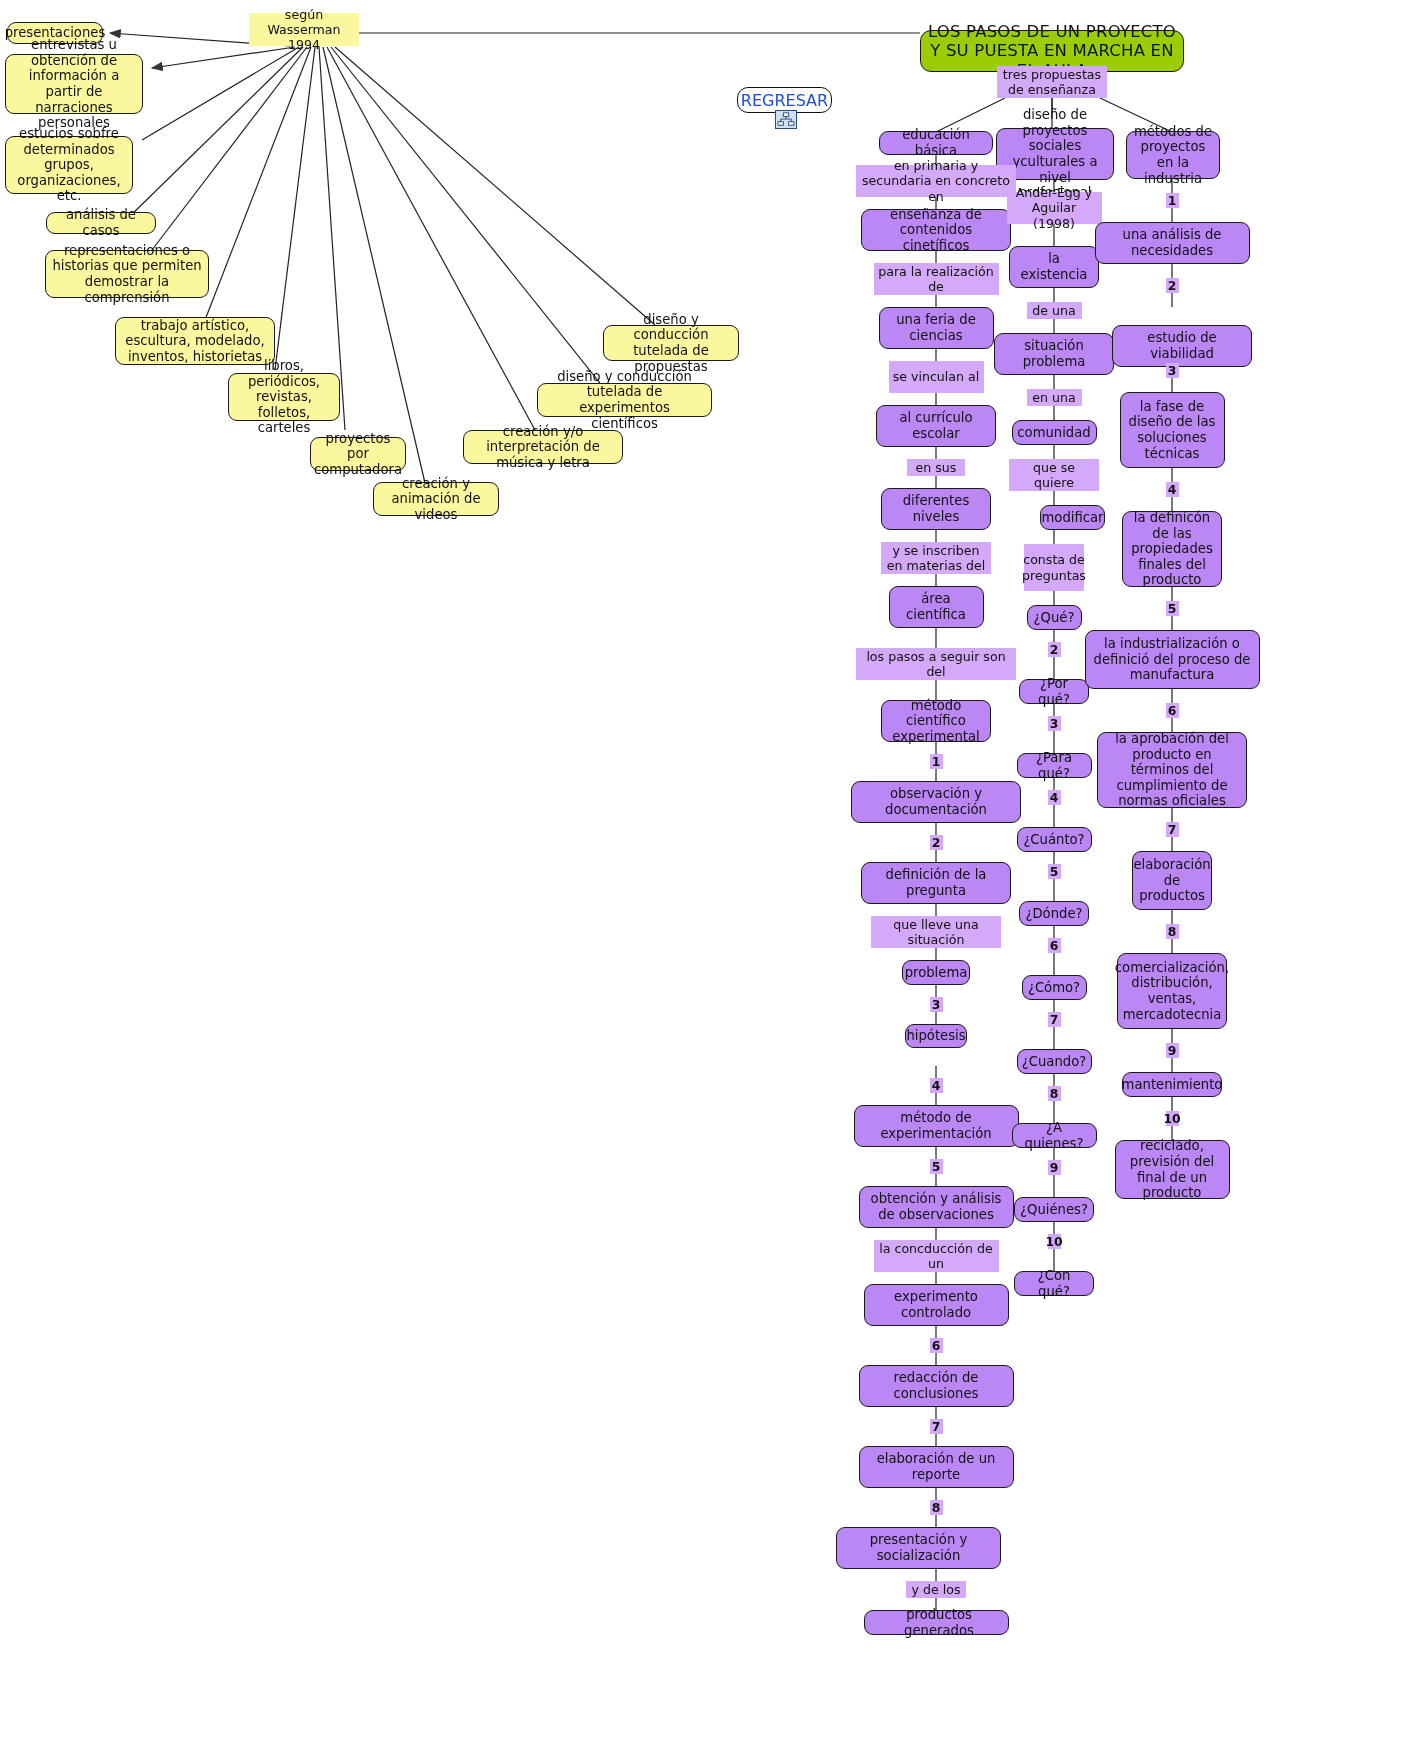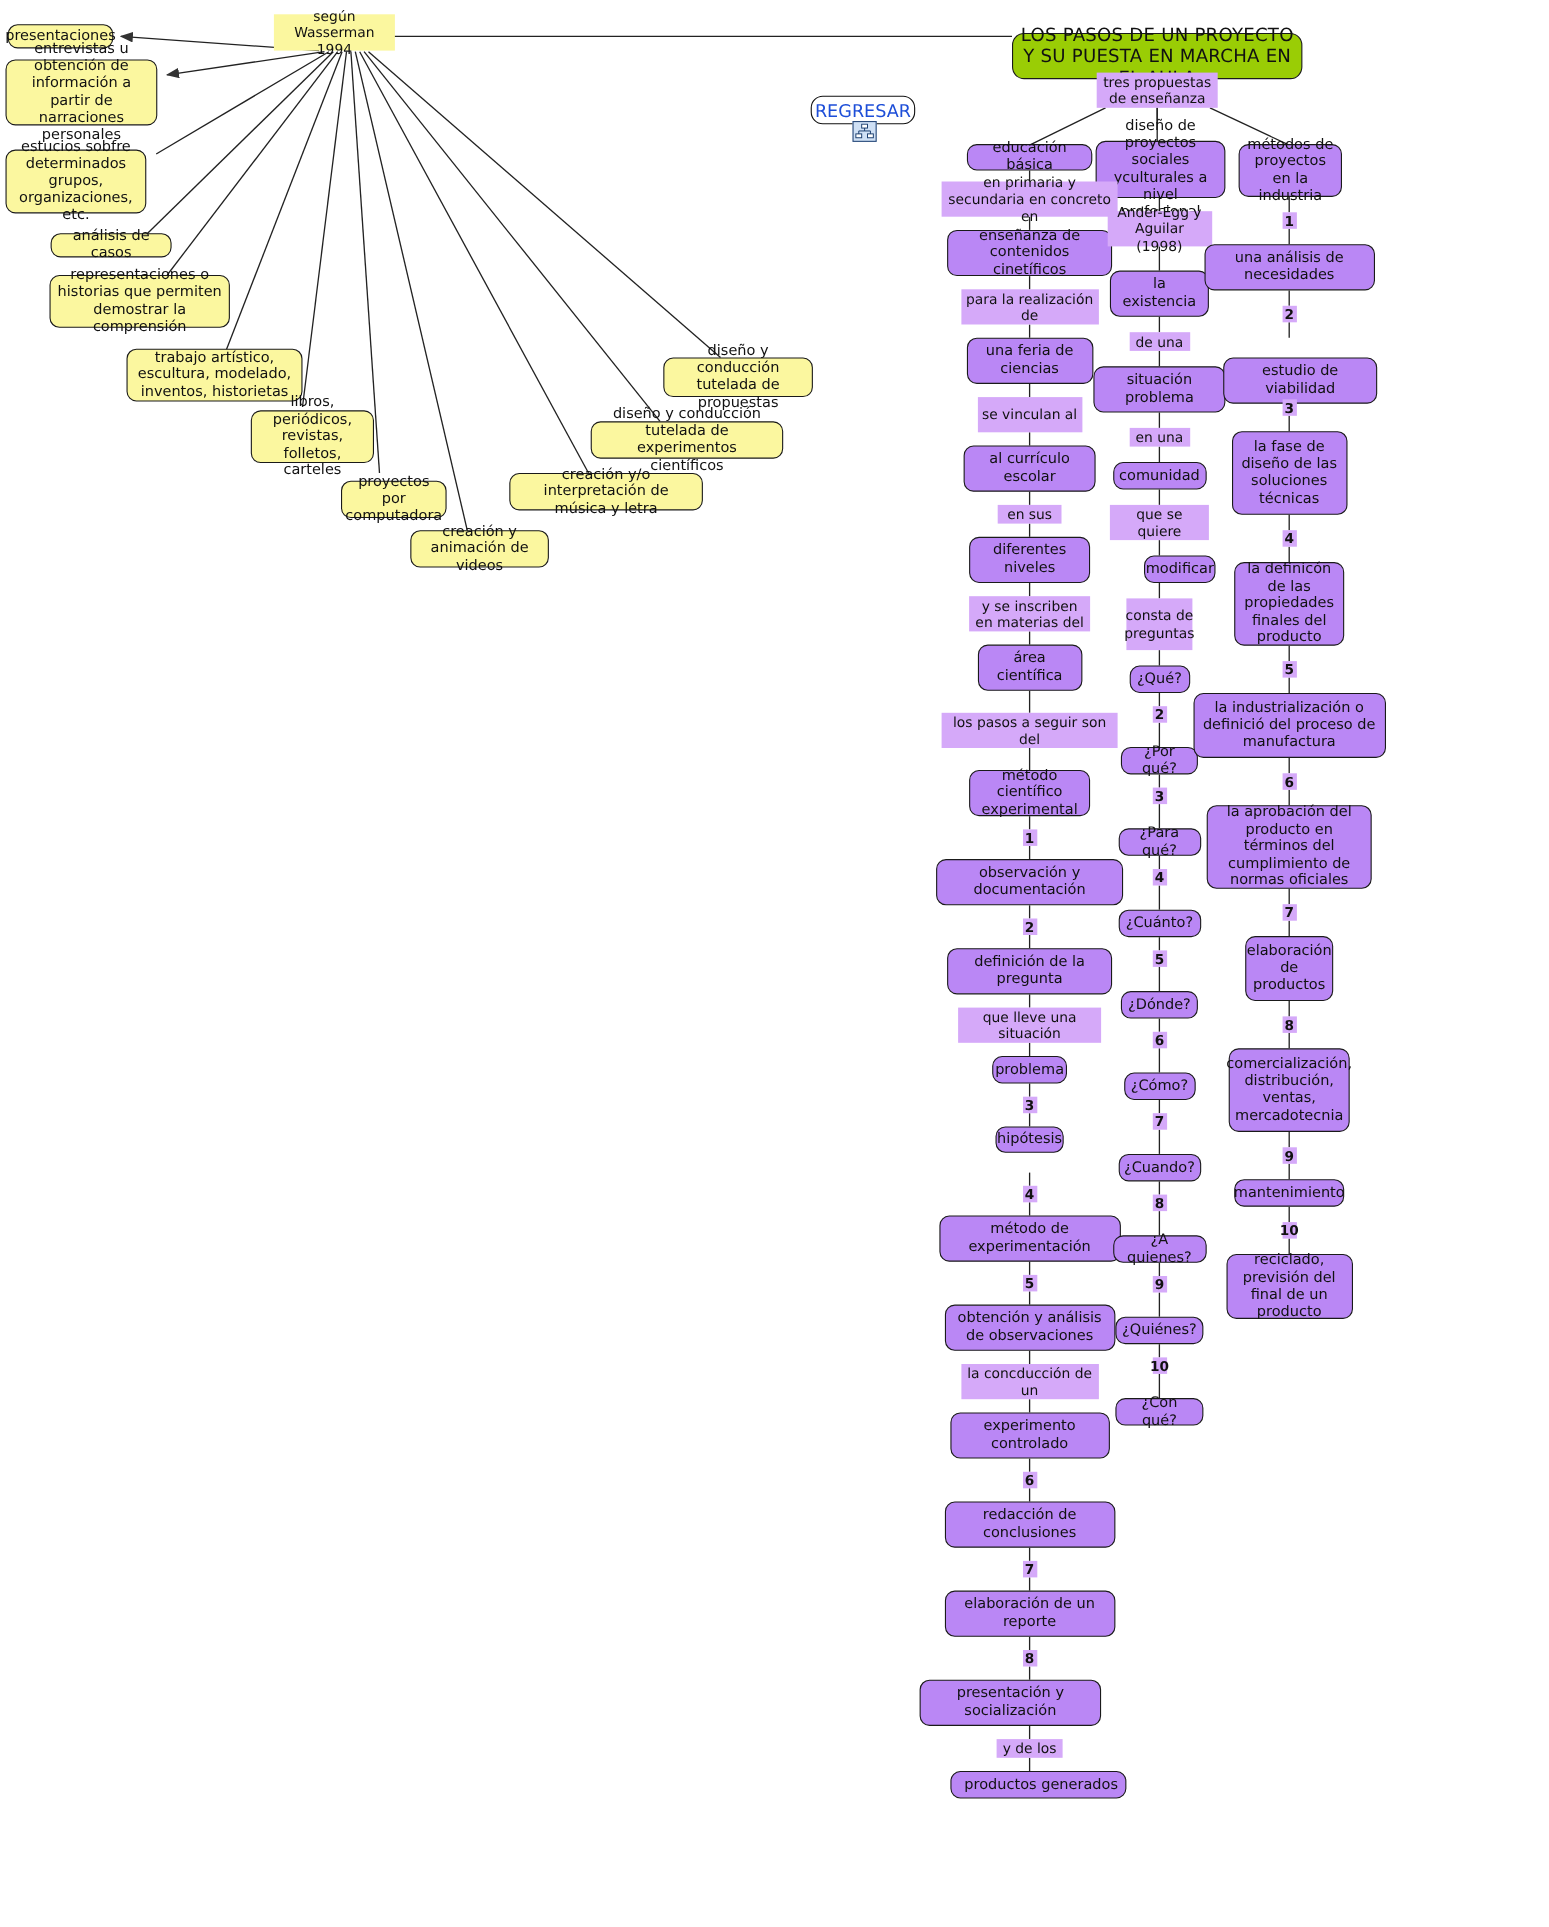--- a/index.html
+++ b/index.html
@@ -159,21 +159,21 @@
 
   <div class="node yellow" style="left:7px;top:22px;width:96px;height:22px;">presentaciones</div>
   <div class="node yellow" style="left:5px;top:54px;width:138px;height:60px;">entrevistas u obtención de información a partir de narraciones personales</div>
   <div class="node yellow" style="left:5px;top:136px;width:128px;height:58px;">estucios sobfre determinados grupos, organizaciones, etc.</div>
   <div class="node yellow" style="left:46px;top:212px;width:110px;height:22px;">análisis de casos</div>
   <div class="node yellow" style="left:45px;top:250px;width:164px;height:48px;">representaciones o historias que permiten demostrar la comprensión</div>
   <div class="node yellow" style="left:115px;top:317px;width:160px;height:48px;">trabajo artístico, escultura, modelado, inventos, historietas</div>
   <div class="node yellow" style="left:228px;top:373px;width:112px;height:48px;">libros, periódicos, revistas, folletos, carteles</div>
   <div class="node yellow" style="left:310px;top:437px;width:96px;height:34px;">proyectos por computadora</div>
   <div class="node yellow" style="left:373px;top:482px;width:126px;height:34px;">creación y animación de videos</div>
-  <div class="node yellow" style="left:463px;top:430px;width:176px;height:34px;">creación y/o interpretación de música y letra</div>
+  <div class="node yellow" style="left:463px;top:430px;width:160px;height:34px;">creación y/o interpretación de música y letra</div>
   <div class="node yellow" style="left:537px;top:383px;width:175px;height:34px;">diseño y conducción tutelada de experimentos científicos</div>
   <div class="node yellow" style="left:603px;top:325px;width:136px;height:36px;">diseño y conducción tutelada de propuestas</div>
 
   <div class="label" style="left:997px;top:66px;width:110px;height:32px;">tres propuestas de enseñanza</div>
 
   <div class="node purple" style="left:879px;top:131px;width:114px;height:24px;">educación básica</div>
   <div class="node purple" style="left:996px;top:128px;width:118px;height:52px;">diseño de proyectos sociales yculturales a nivel profesional</div>
   <div class="node purple" style="left:1126px;top:131px;width:94px;height:48px;">métodos de proyectos en la industria</div>
 
   <div id="chain-left">
@@ -203,21 +203,21 @@
       <div class="node purple" style="width: 155px; left: 858.5px; top: 1186px; height: 42px;">obtención y análisis de observaciones</div>
       <div class="label" style="width: 125px; left: 873.5px; top: 1240px; height: 32px;">la concducción de un</div>
       <div class="node purple" style="width: 145px; left: 863.5px; top: 1284px; height: 42px;">experimento controlado</div>
       <div class="num" style="width: 13px; left: 929.5px; top: 1338px; height: 15px;">6</div>
       <div class="node purple" style="width: 155px; left: 858.5px; top: 1365px; height: 42px;">redacción de conclusiones</div>
       <div class="num" style="width: 13px; left: 929.5px; top: 1419px; height: 15px;">7</div>
       <div class="node purple" style="width: 155px; left: 858.5px; top: 1446px; height: 42px;">elaboración de un reporte</div>
       <div class="num" style="width: 13px; left: 929.5px; top: 1500px; height: 15px;">8</div>
       <div class="node purple" style="width: 165px; left: 836px; top: 1527px; height: 42px;">presentación y socialización</div>
       <div class="label" style="width: 60px; left: 906px; top: 1581px; height: 17px;">y de los</div>
-      <div class="node purple" style="width: 160px; left: 863.5px; top: 1610px; height: 25px; padding-left: 12px;">productos generados</div>
+      <div class="node purple" style="width: 145px; left: 863.5px; top: 1610px; height: 25px; padding-left: 12px;">productos generados</div>
     </div>
   <div id="chain-mid">
       <div class="label" style="width: 95px; left: 1006.5px; top: 192px; height: 32px;">Ander-Egg y Aguilar (1998)</div>
       <div class="node purple" style="width: 90px; left: 1009px; top: 246px; height: 42px;">la existencia</div>
       <div class="label" style="width: 55px; left: 1026.5px; top: 302px; height: 17px;">de una</div>
       <div class="node purple" style="width: 120px; left: 994px; top: 333px; height: 42px;">situación problema</div>
       <div class="label" style="width: 55px; left: 1026.5px; top: 389px; height: 17px;">en una</div>
       <div class="node purple" style="width: 85px; left: 1011.5px; top: 420px; height: 25px;">comunidad</div>
       <div class="label" style="width: 90px; left: 1009px; top: 459px; height: 32px;">que se quiere</div>
       <div class="node purple" style="width: 65px; left: 1040px; top: 505px; height: 25px;">modificar</div>

